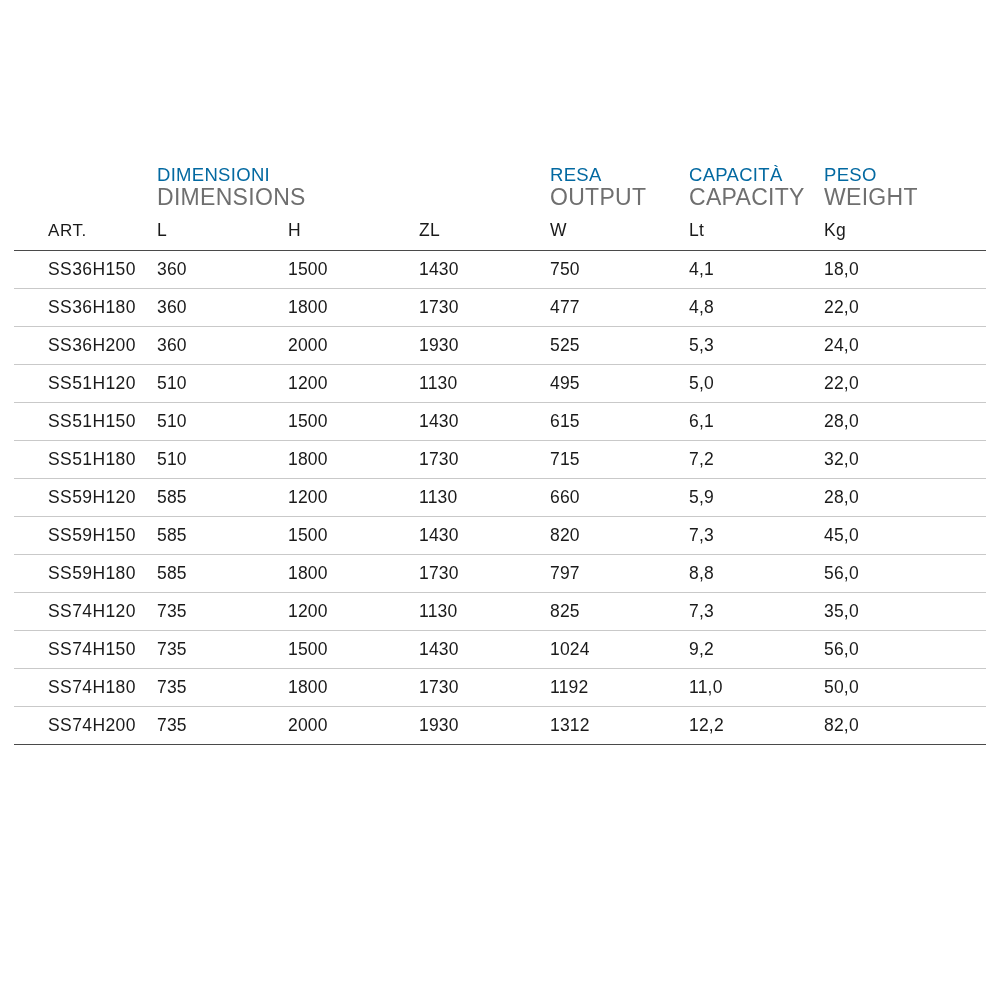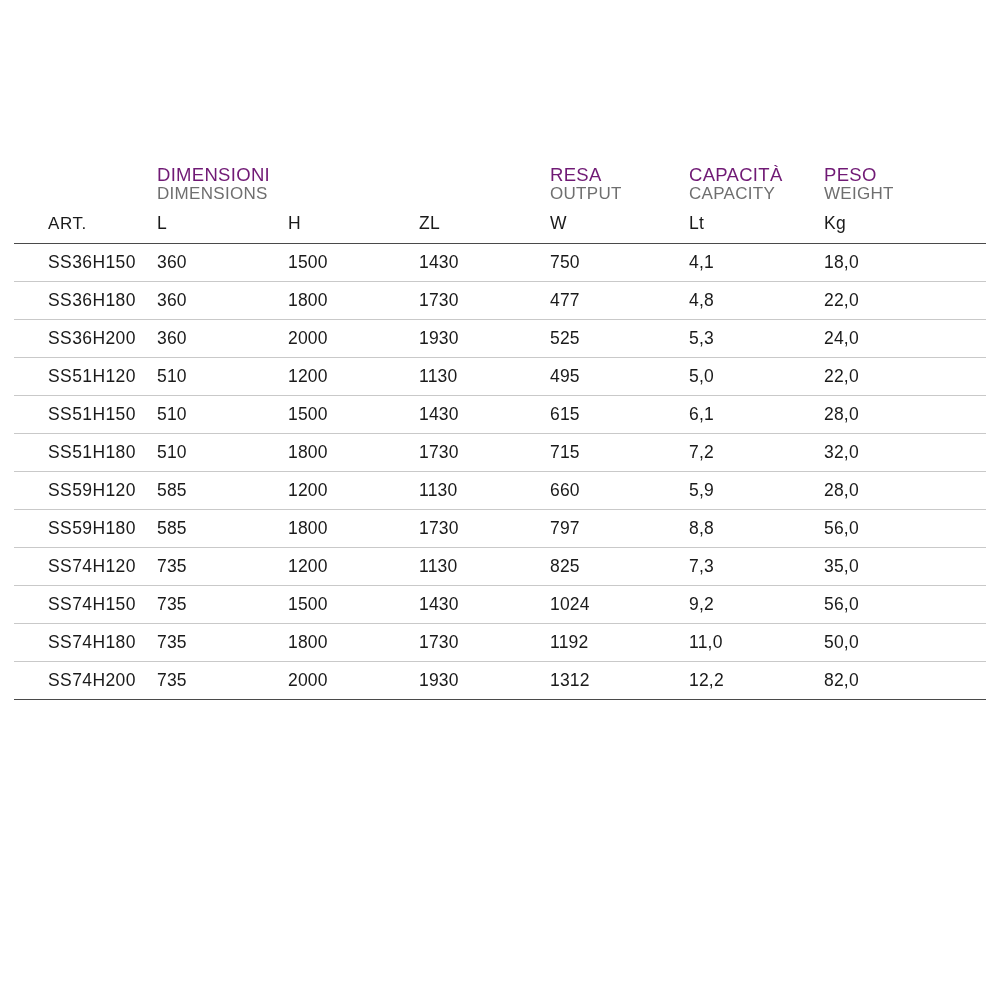--- a/index.html
+++ b/index.html
@@ -46,25 +46,25 @@
     vertical-align: bottom;
     padding: 0 0 6px 0;
     border: none;
   }
   .grp {
     line-height: 1.08;
   }
   .grp .it {
     font-size: 18.5px;
     letter-spacing: 0.3px;
-    color: #701a75;
+    color: #0369a1;
     white-space: nowrap;
   }
   .grp .en {
-    font-size: 17px;
+    font-size: 23px;
     letter-spacing: 0.3px;
     color: #6f6f6f;
     white-space: nowrap;
   }
 
   
   tr.unit-head td {
     font-size: 17.5px;
     padding: 4px 0 9px 0;
     border-bottom: 1.6px solid #4a4a4a;
@@ -225,20 +225,29 @@
       <tr>
         <td class="art-cell">SS59H120</td>
         <td class="val-cell">585</td>
         <td class="val-cell">1200</td>
         <td class="val-cell">1130</td>
         <td class="val-cell">660</td>
         <td class="val-cell">5,9</td>
         <td class="val-cell">28,0</td>
       </tr>
       <tr>
+        <td class="art-cell">SS59H150</td>
+        <td class="val-cell">585</td>
+        <td class="val-cell">1500</td>
+        <td class="val-cell">1430</td>
+        <td class="val-cell">820</td>
+        <td class="val-cell">7,3</td>
+        <td class="val-cell">45,0</td>
+      </tr>
+      <tr>
         <td class="art-cell">SS59H180</td>
         <td class="val-cell">585</td>
         <td class="val-cell">1800</td>
         <td class="val-cell">1730</td>
         <td class="val-cell">797</td>
         <td class="val-cell">8,8</td>
         <td class="val-cell">56,0</td>
       </tr>
       <tr>
         <td class="art-cell">SS74H120</td>

